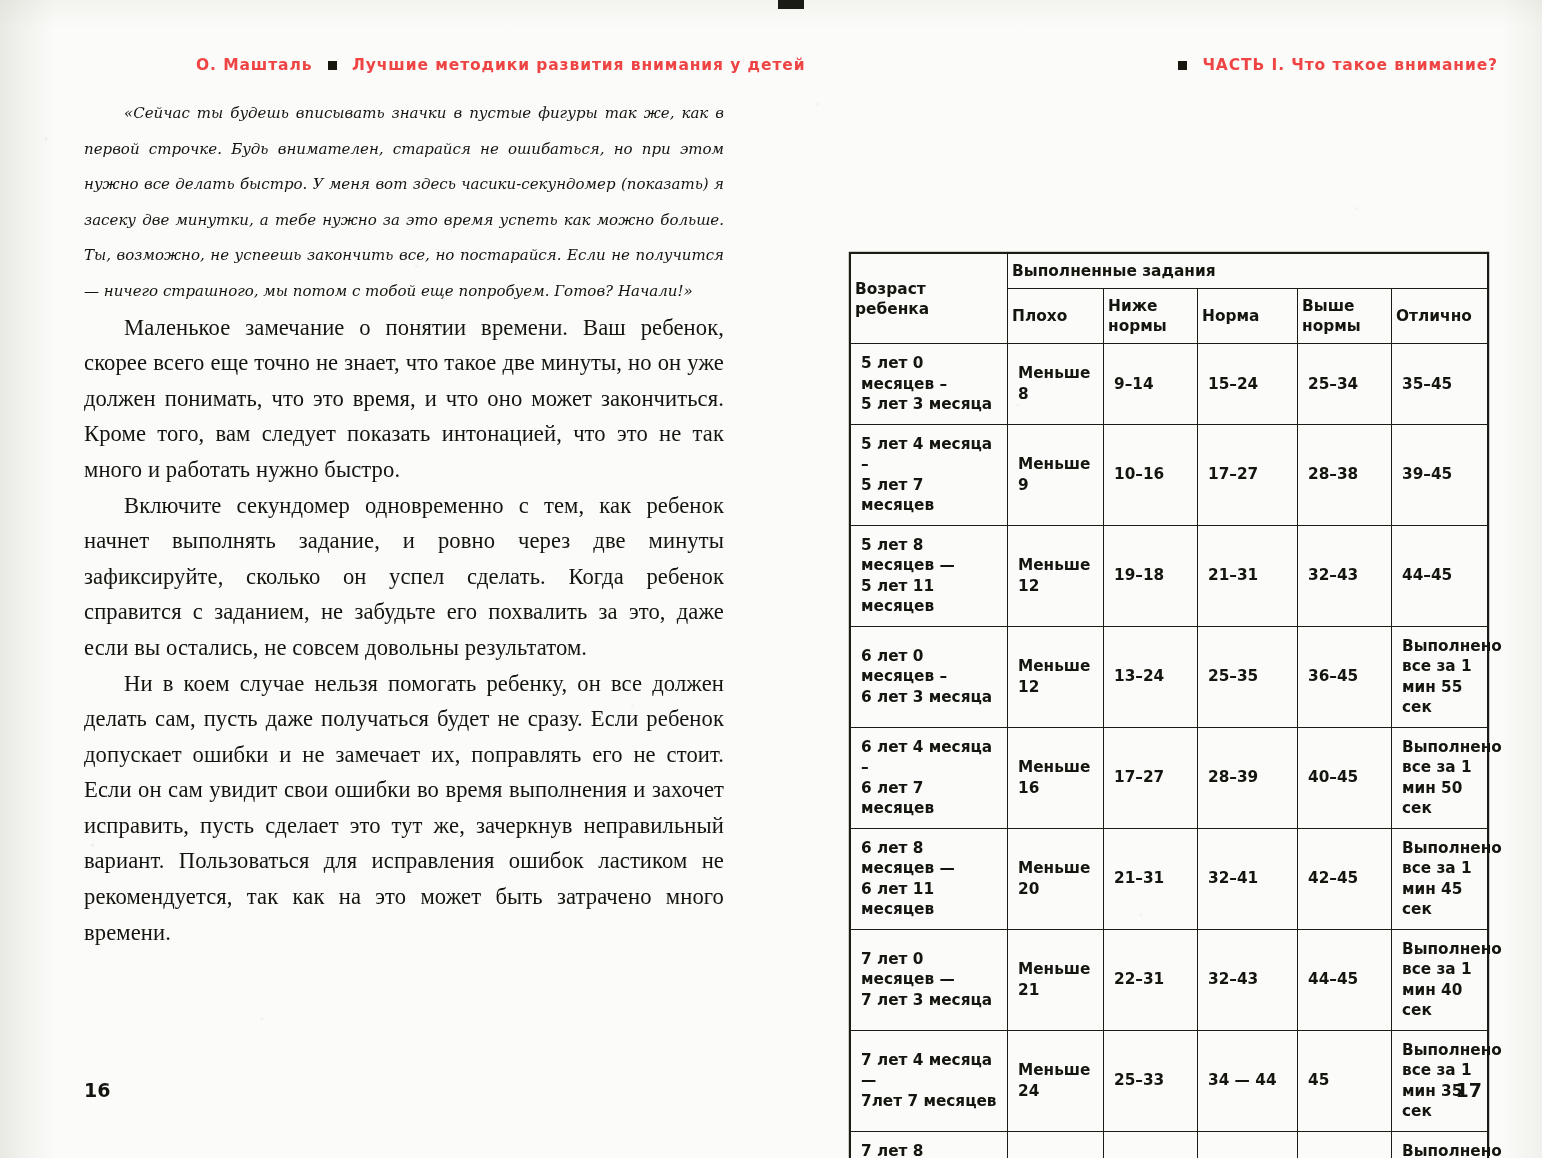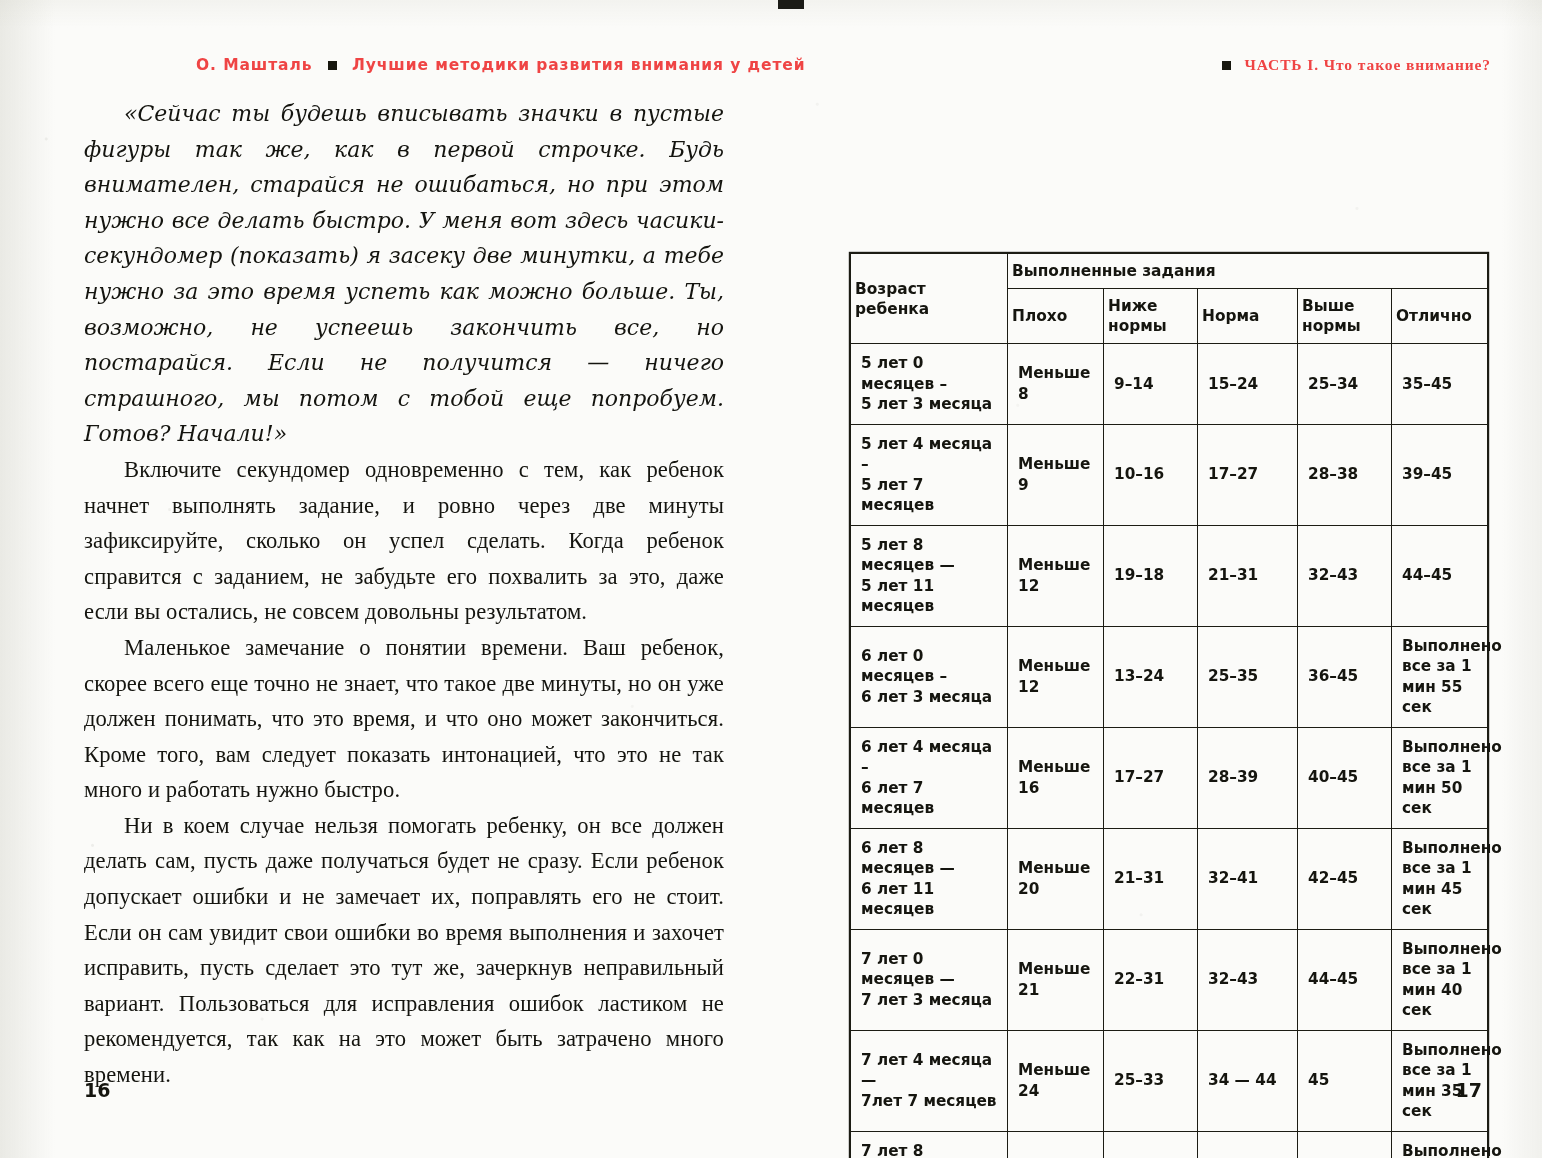--- a/index.html
+++ b/index.html
@@ -53,21 +53,21 @@
     position: absolute;
     top: 56px;
     font-family: "DejaVu Sans", sans-serif;
     font-size: 15.5px;
     font-weight: 700;
     letter-spacing: .9px;
     color: #ef4444;
     white-space: nowrap;
   }
   .runhead.left  { left: 196px; }
-  .runhead.right { right: 51px; font-family: Liberation Serif, serif; }
+  .runhead.right { right: 44px; }
   .sq {
     display: inline-block;
     width: 9px;
     height: 9px;
     background: #17170f;
     margin: 0 9px 1px 9px;
     vertical-align: middle;
   }
 
   
@@ -85,21 +85,21 @@
     line-height: 35.6px;
     text-align: justify;
     text-indent: 0;
     letter-spacing: .1px;
   }
   p.body.indent { text-indent: 40px; }
   p.quote {
     margin: 0;
     font-style: italic;
     font-family: "DejaVu Serif", serif;
-    font-size: 22px;
+    font-size: 15px;
     line-height: 35.6px;
     text-align: justify;
     text-indent: 40px;
     letter-spacing: 0px;
   }
 
   
   .folio {
     position: absolute;
     bottom: 57px;
@@ -177,22 +177,22 @@
     <span class="sq"></span>
     <span>Лучшие методики развития внимания у детей</span>
   </div>
   <div class="runhead right">
     <span class="sq"></span>
     <span>ЧАСТЬ I. Что такое внимание?</span>
   </div>
 
   <div class="col left">
     <p class="quote">«Сейчас ты будешь вписывать значки в пустые фигуры так же, как в первой строчке. Будь внимателен, старайся не ошибаться, но при этом нужно все делать быстро. У меня вот здесь часики-секундомер (показать) я засеку две минутки, а тебе нужно за это время успеть как можно больше. Ты, возможно, не успеешь закончить все, но постарайся. Если не получится — ничего страшного, мы потом с тобой еще попробуем. Готов? Начали!»</p>
+    <p class="body indent">Маленькое замечание о понятии времени. Ваш ребенок, скорее всего еще точно не знает, что такое две минуты, но он уже должен понимать, что это время, и что оно может закончиться. Кроме того, вам следует показать интонацией, что это не так много и работать нужно быстро.</p>
     <p class="body indent">Включите секундомер одновременно с тем, как ребенок начнет выполнять задание, и ровно через две минуты зафиксируйте, сколько он успел сделать. Когда ребенок справится с заданием, не забудьте его похвалить за это, даже если вы остались, не совсем довольны результатом.</p>
-    <p class="body indent">Маленькое замечание о понятии времени. Ваш ребенок, скорее всего еще точно не знает, что такое две минуты, но он уже должен понимать, что это время, и что оно может закончиться. Кроме того, вам следует показать интонацией, что это не так много и работать нужно быстро.</p>
     <p class="body indent">Ни в коем случае нельзя помогать ребенку, он все должен делать сам, пусть даже получаться будет не сразу. Если ребенок допускает ошибки и не замечает их, поправлять его не стоит. Если он сам увидит свои ошибки во время выполнения и захочет исправить, пусть сделает это тут же, зачеркнув неправильный вариант. Пользоваться для исправления ошибок ластиком не рекомендуется, так как на это может быть затрачено много времени.</p>
 
   </div>
   <div class="folio left">16</div>
 
 
   <div class="tbl-wrap">
     <table class="grades">
       <colgroup>
         <col class="w-age">

